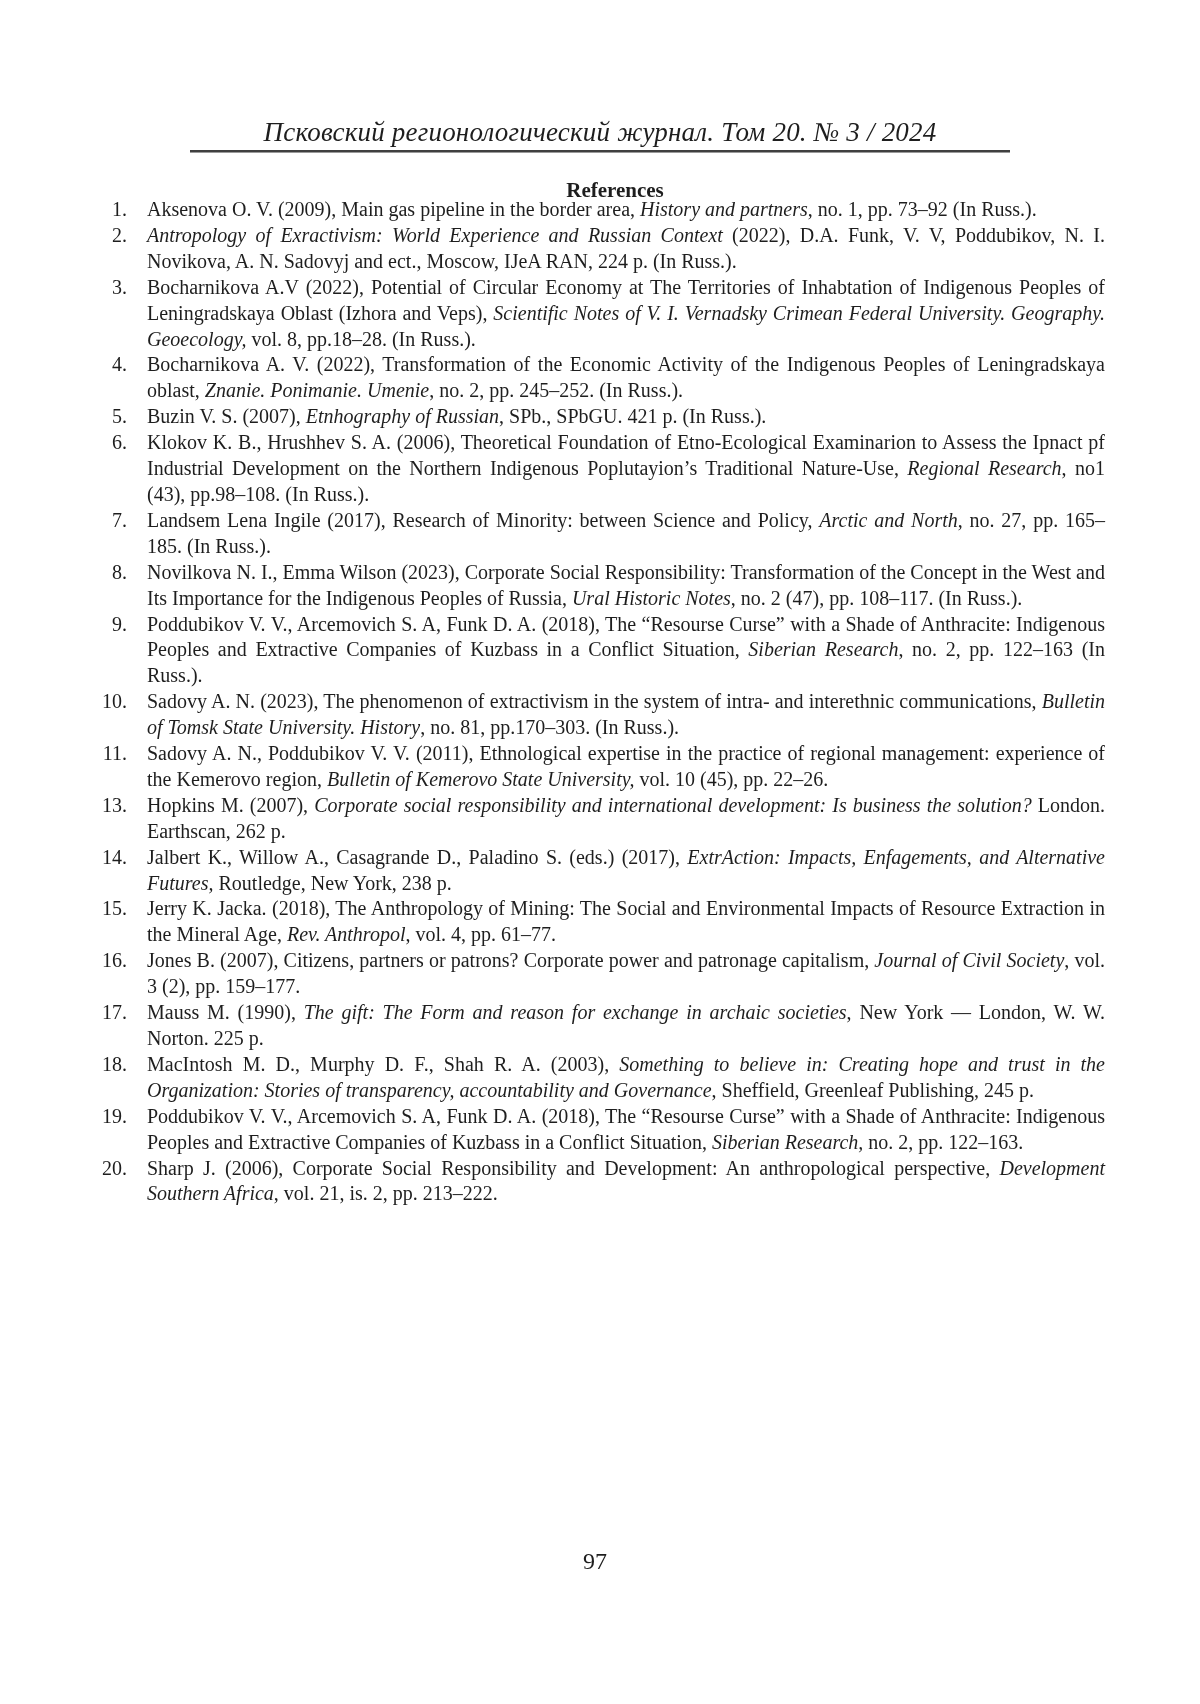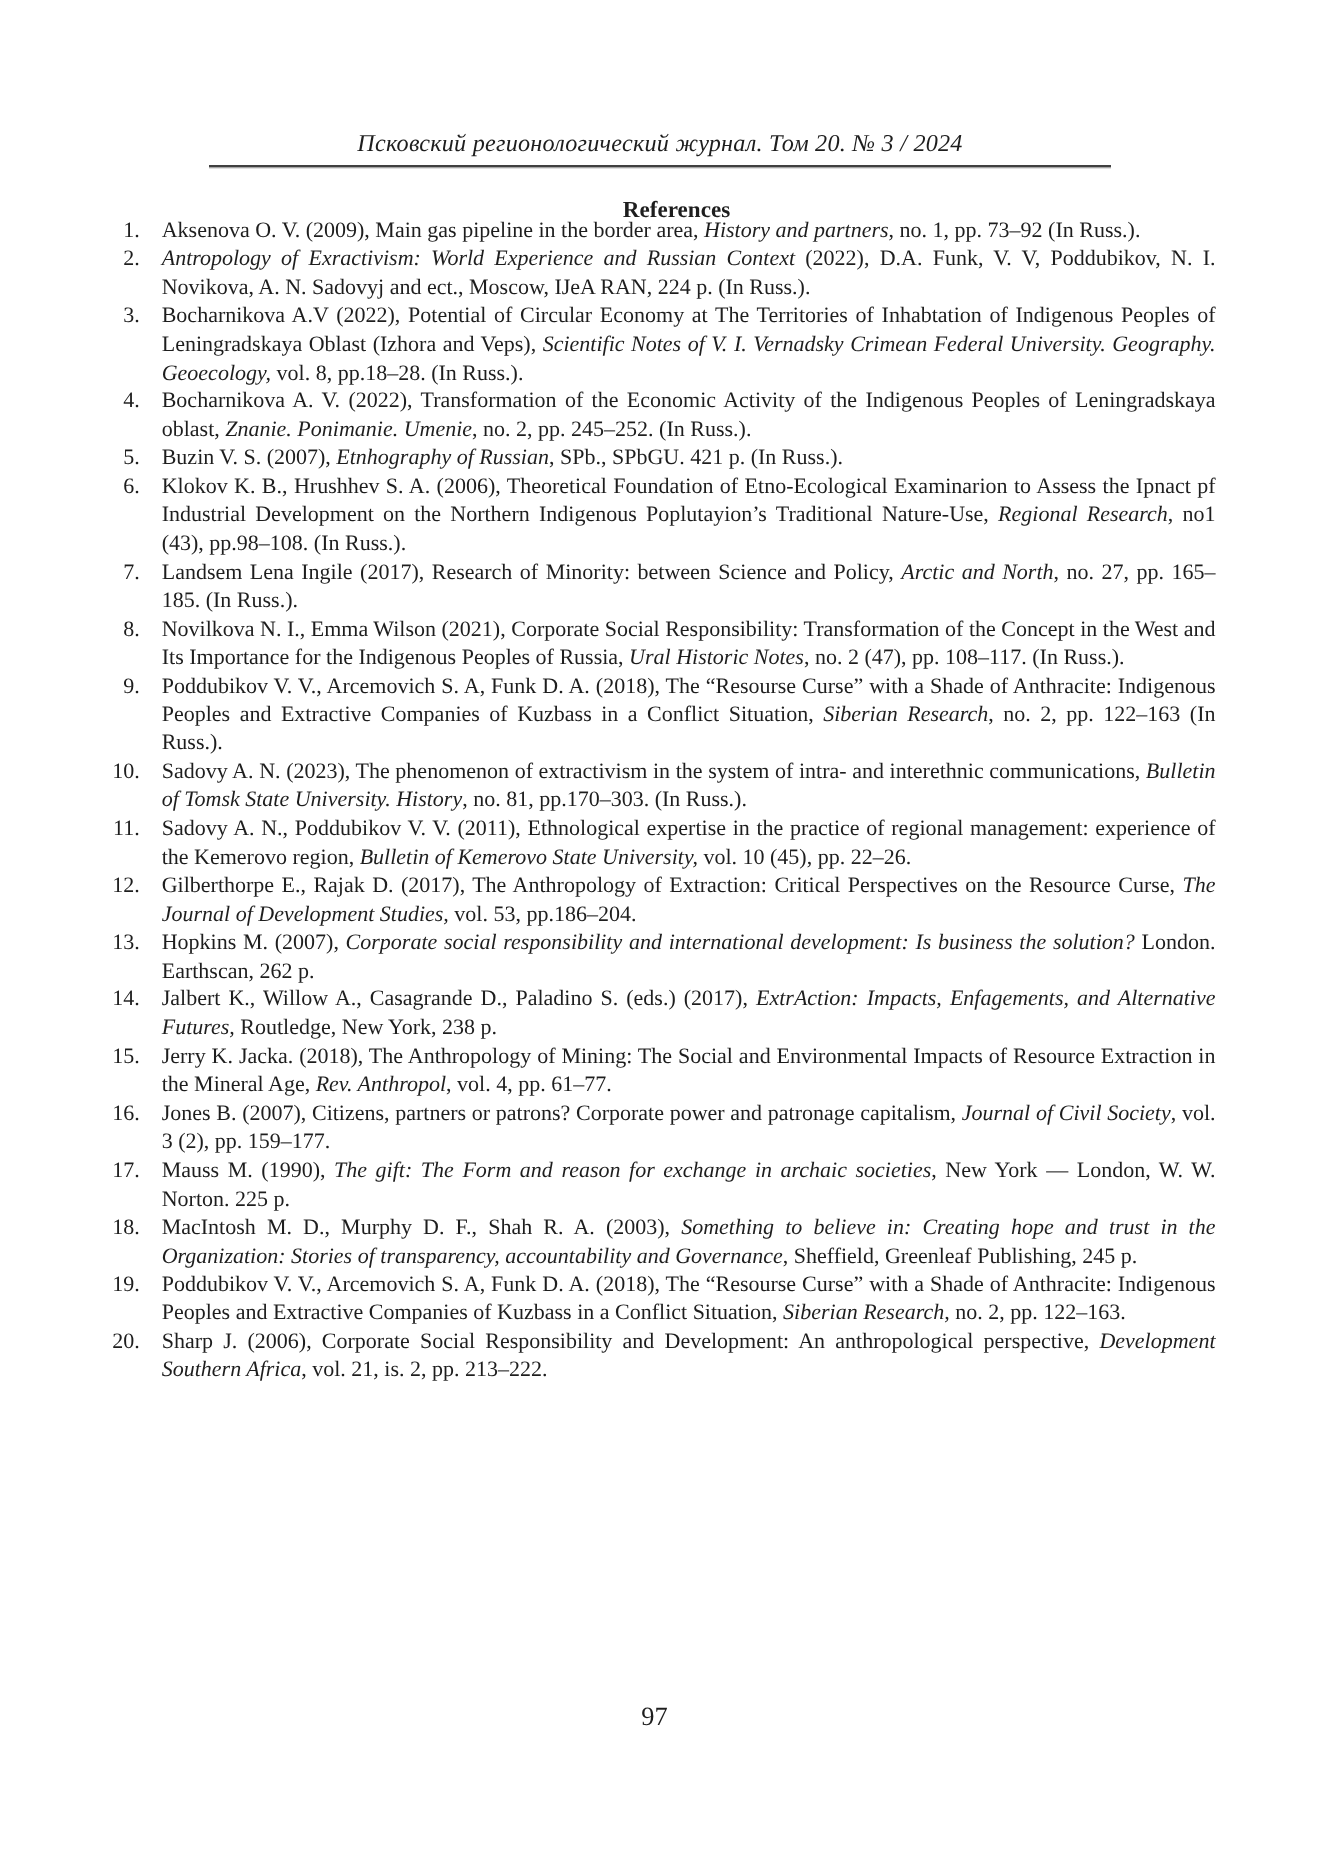--- a/index.html
+++ b/index.html
@@ -5,21 +5,21 @@
   html, body { margin: 0; padding: 0; }
   body {
     width: 1200px; height: 1704px;
     background: #ffffff;
     position: relative;
     font-family: "Liberation Serif", serif;
     color: #1e1e1e;
   }
   .running-head {
     position: absolute; top: 117px; left: 95px; width: 1010px;
-    text-align: center; font-style: italic; font-size: 22px;
+    text-align: center; font-style: italic; font-size: 27px;
     letter-spacing: 0.2px; white-space: nowrap;
   }
   .header-rule {
     position: absolute; top: 150px; left: 190px; width: 820px;
     height: 0; border-top: 2px solid #404040; border-bottom: 1px solid #9a9a9a;
   }
   .refs-title {
     position: absolute; top: 163px; left: 95px; width: 1010px;
     margin: 15px; text-align: center;
     font-size: 21px; font-weight: bold;
@@ -75,37 +75,33 @@
       <li class="ref">
         <span class="ref-num">6.</span>
         <span class="ref-text"><span>Klokov K. B., Hrushhev S. A. (2006), Theoretical Foundation of Etno-Ecological Examinarion to Assess the Ipnact pf Industrial Development on the Northern Indigenous Poplutayion’s Traditional Nature-Use, </span><span class="it">Regional Research</span><span>, no1 (43), pp.98–108. (In Russ.).</span></span>
       </li>
       <li class="ref">
         <span class="ref-num">7.</span>
         <span class="ref-text"><span>Landsem Lena Ingile (2017), Research of Minority: between Science and Policy, </span><span class="it">Arctic and North</span><span>, no. 27, pp. 165–185. (In Russ.).</span></span>
       </li>
       <li class="ref">
         <span class="ref-num">8.</span>
-        <span class="ref-text"><span>Novilkova N. I., Emma Wilson (2021), Corporate Social Responsibility: Transformation of the Concept in the West and Its Importance for the Indigenous Peoples of Russia, </span><span class="it">Ural Historic Notes</span><span>, no. 2 (47), pp. 108–117. (In Russ.).</span></span>
+        <span class="ref-text"><span>Novilkova N. I., Emma Wilson (2023), Corporate Social Responsibility: Transformation of the Concept in the West and Its Importance for the Indigenous Peoples of Russia, </span><span class="it">Ural Historic Notes</span><span>, no. 2 (47), pp. 108–117. (In Russ.).</span></span>
       </li>
       <li class="ref">
         <span class="ref-num">9.</span>
         <span class="ref-text"><span>Poddubikov V. V., Arcemovich S. A, Funk D. A. (2018), The “Resourse Curse” with a Shade of Anthracite: Indigenous Peoples and Extractive Companies of Kuzbass in a Conflict Situation, </span><span class="it">Siberian Research</span><span>, no. 2, pp. 122–163 (In Russ.).</span></span>
       </li>
       <li class="ref">
         <span class="ref-num">10.</span>
         <span class="ref-text"><span>Sadovy A. N. (2023), The phenomenon of extractivism in the system of intra- and interethnic communications, </span><span class="it">Bulletin of Tomsk State University. History</span><span>, no. 81, pp.170–303. (In Russ.).</span></span>
       </li>
       <li class="ref">
         <span class="ref-num">11.</span>
         <span class="ref-text"><span>Sadovy A. N., Poddubikov V. V. (2011), Ethnological expertise in the practice of regional management: experience of the Kemerovo region, </span><span class="it">Bulletin of Kemerovo State University,</span><span> vol. 10 (45), pp. 22–26.</span></span>
-      </li>
-      <li class="ref">
-        <span class="ref-num">12.</span>
-        <span class="ref-text"><span>Gilberthorpe E., Rajak D. (2017), The Anthropology of Extraction: Critical Perspectives on the Resource Curse, </span><span class="it">The Journal of Development Studies,</span><span> vol. 53, pp.186–204.</span></span>
       </li>
       <li class="ref">
         <span class="ref-num">13.</span>
         <span class="ref-text"><span>Hopkins M. (2007), </span><span class="it">Corporate social responsibility and international development: Is business the solution?</span><span> London. Earthscan, 262 p.</span></span>
       </li>
       <li class="ref">
         <span class="ref-num">14.</span>
         <span class="ref-text"><span>Jalbert K., Willow A., Casagrande D., Paladino S. (eds.) (2017), </span><span class="it">ExtrAction: Impacts, Enfagements, and Alternative Futures,</span><span> Routledge, New York, 238 p.</span></span>
       </li>
       <li class="ref">

